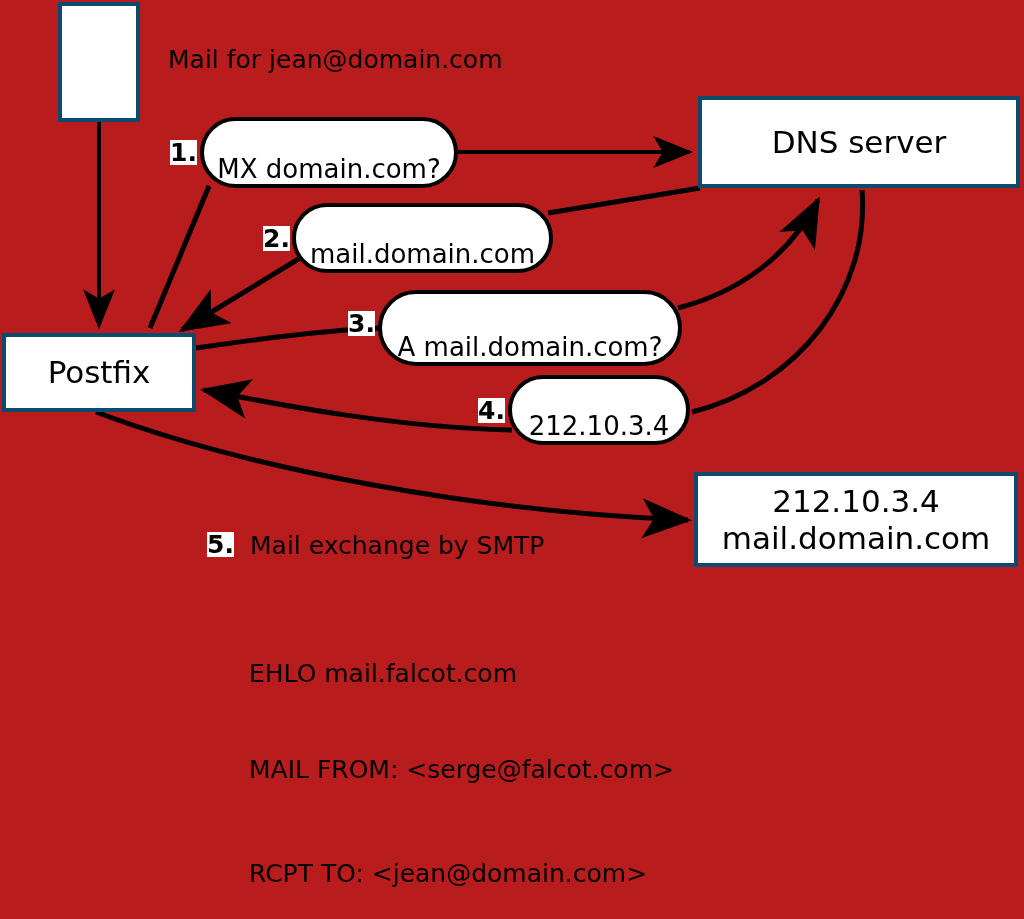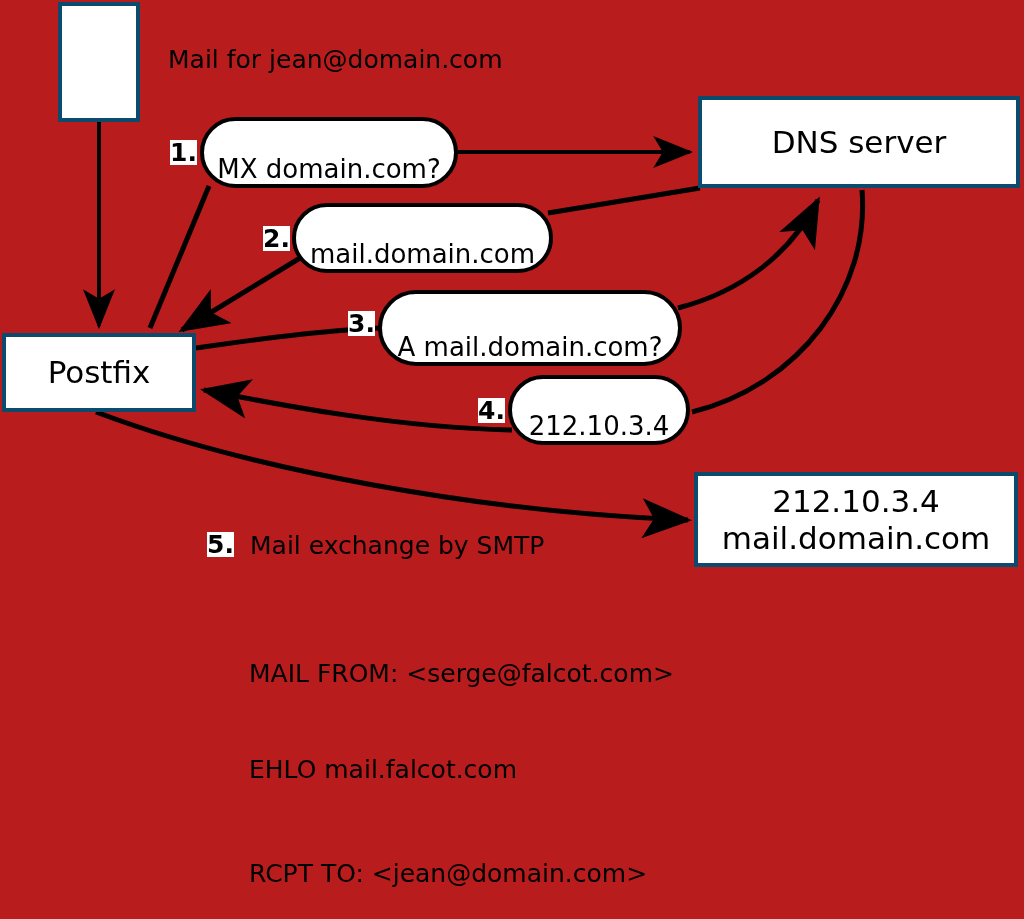--- a/index.html
+++ b/index.html
@@ -145,22 +145,22 @@
 
   <div class="step-num" style="left:170px; top:140px;">1.</div>
   <div class="step-num" style="left:263px; top:226px;">2.</div>
   <div class="step-num" style="left:348px; top:311px;">3.</div>
   <div class="step-num" style="left:478px; top:398px;">4.</div>
   <div class="step-num" style="left:207px; top:532px;">5.</div>
 
   <div class="plain-text" style="left:240px; top:531px;margin-left:10px;">Mail exchange by SMTP</div>
 
   <div class="transcript" style="left:249px; top:594px;">
+    <span style="display:block;">EHLO mail.falcot.com</span>
     <span style="display:block;">MAIL FROM: &lt;serge@falcot.com&gt;</span>
-    <span style="display:block;">EHLO mail.falcot.com</span>
     <span style="display:block;margin-top:8px;">RCPT TO: &lt;jean@domain.com&gt;</span>
     
     
     
     
     
     
     
   </div>
 

